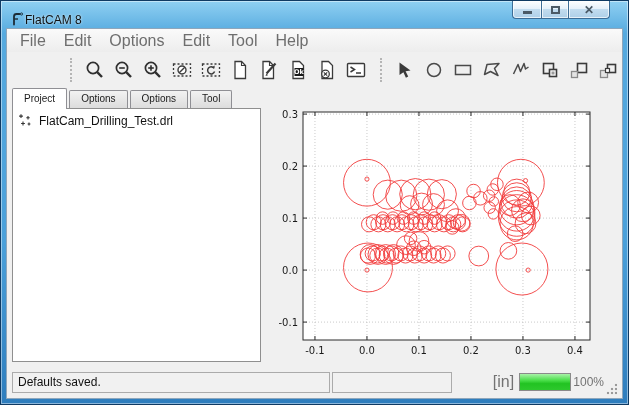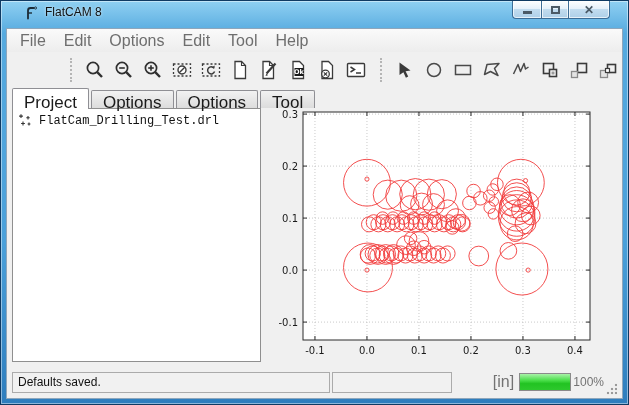--- a/index.html
+++ b/index.html
@@ -6,21 +6,21 @@
   html,body { background:#c8d8e8; }
   body { font-family:"Liberation Sans", sans-serif; }
 
   .win {
     position:relative; width:629px; height:405px;
     border:1px solid #0f3a63;
     background:linear-gradient(180deg,#8fd0f2 0%,#56aadf 8%,#4aa0da 60%,#2e7dbd 100%);
     box-shadow:inset 0 0 0 1px rgba(255,255,255,.45);
     overflow:hidden;
   }
-  .titlebar { position:absolute; left:22px; top:4px; height:22px; display:flex; align-items:flex-start; gap:6px; }
+  .titlebar { position:absolute; left:8px; top:4px; height:22px; display:flex; align-items:flex-end; }
   .app-icon { width:16px; height:16px; display:inline-block; }
   .title-text { font-size:12px; color:#111; text-shadow:0 0 3px rgba(255,255,255,.8); }
 
   .win-controls { position:absolute; top:0; right:18px; display:flex; }
   .win-btn {
     height:18px; border:1px solid #3d6d96; border-top:none;
     background:linear-gradient(180deg,#fdfeff 0%,#e6f1fa 45%,#c2dcef 50%,#aecfe8 100%);
     display:flex; align-items:center; justify-content:center;
     box-shadow:inset 0 0 0 1px rgba(255,255,255,.7);
   }
@@ -42,26 +42,26 @@
 
   .toolbar { height:35px; display:flex; align-items:center; padding-left:0;justify-content:flex-end; }
   .tb-handle { width:4px; height:24px; border-left:2px dotted #b5b5b5; margin:0 6px 0 2px; }
   .tb-btn { width:29px; height:29px; display:flex; align-items:center; justify-content:center; background:transparent; border:none; }
   .tb-btn svg { display:block; }
 
   .main { position:absolute; left:0; right:0; top:58px; bottom:32px; display:flex; }
 
   .left-panel { width:257px; padding-left:3px; display:flex; flex-direction:column; }
   .tabs { display:flex; align-items:flex-end; height:21px; padding-left:2px; position:relative; z-index:2; }
-  .tab { font-size:17px; color:#1a1a1a; padding:2px 11px 3px 11px; border:1px solid #8f8f94;
+  .tab { font-size:10px; color:#1a1a1a; padding:2px 11px 3px 11px; border:1px solid #8f8f94;
     border-bottom:none; border-radius:2px 2px 0 0; margin-right:2px;
     background:linear-gradient(180deg,#f2f2f2,#dcdcdc); height:18px; }
   .tab.active { background:#fff; height:21px; padding-top:4px; margin-bottom:-1px; }
   .tree-box { flex:1; margin:0 3px 4px 2px; border:1px solid #8f8f8f; background:#fff; position:relative; z-index:1; padding:4px 5px; }
-  .tree-item { display:flex; align-items:center; gap:6px; font-size:12px; color:#111;font-family:Liberation Mono, monospace; }
+  .tree-item { display:flex; align-items:center; gap:6px; font-size:12px; color:#111; }
   .tree-icon { width:15px; height:15px; }
 
   .plot-area { flex:1; position:relative; background:#f0f0f0; }
   #plot-svg { position:absolute; left:0; top:0; }
 
   .statusbar { position:absolute; left:0; right:0; bottom:0; height:32px;
     display:flex; align-items:center; padding:0 5px; gap:2px; background:#f0f0f0; }
   .sb-panel { height:21px; border:1px solid #ababab; background:#f1f1f1;
     font-size:12px; color:#111; display:flex; align-items:center; padding:0 5px; }
   .sb-msg { width:347px; }

